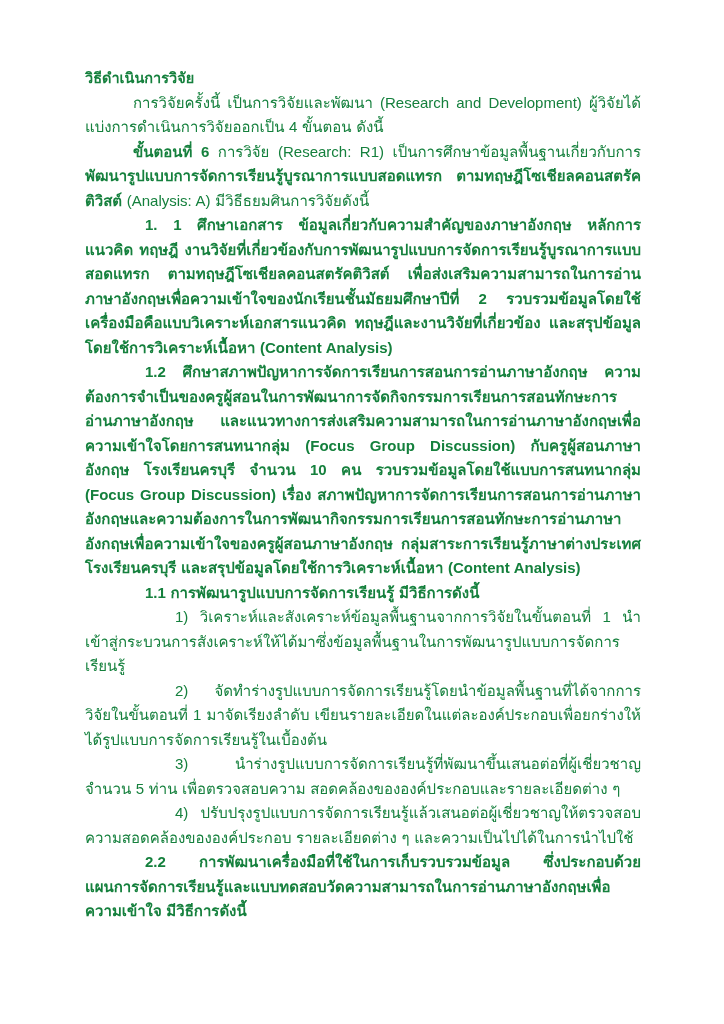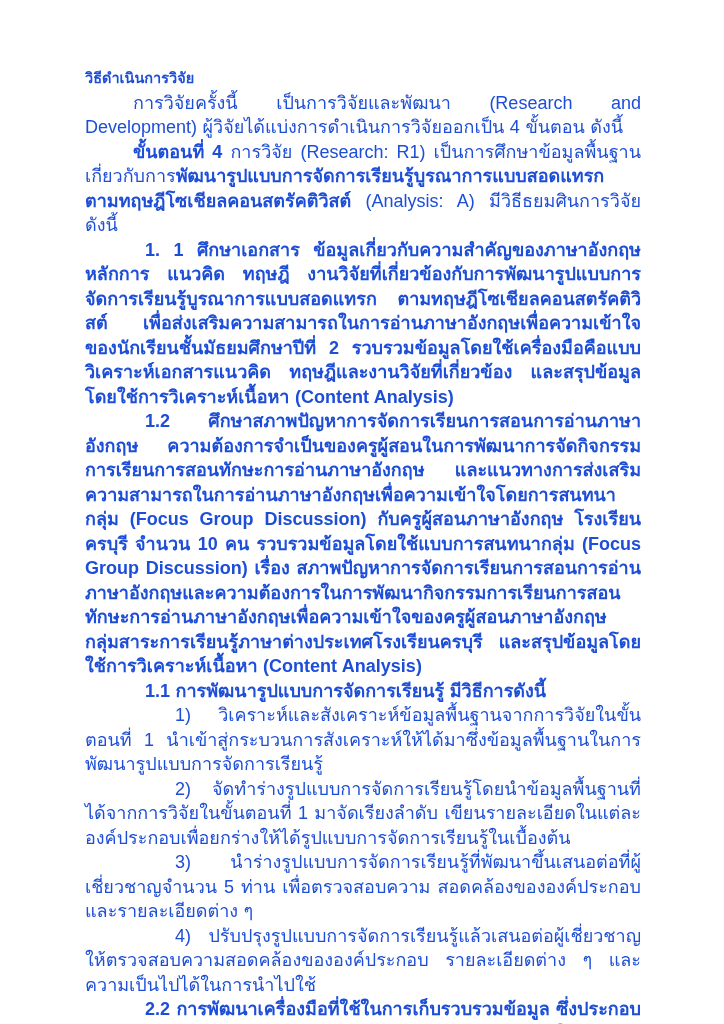--- a/index.html
+++ b/index.html
@@ -4,56 +4,56 @@
 <style>
   html, body { margin: 0; padding: 0; background: #e8e8e8; }
   .page {
     position: relative;
     width: 724px;
     height: 1024px;
     margin: 0 auto;
     background: #ffffff;
     overflow: hidden;
     font-family: "Liberation Sans", "DejaVu Sans", sans-serif;
-    color: #1d4ed8;
+    color: #15803d;
   }
   .content {
     position: absolute;
     left: 85px;
     top: 66px;
     width: 556px;
   }
   .heading {
     font-size: 14.5px;
     line-height: 24.5px;
     font-weight: bold;
     margin: 0;
   }
   .para {
-    font-size: 18px;
+    font-size: 15px;
     line-height: 24.5px;
     margin: 0;
     text-align: justify;
     word-spacing: 0.5px;
   }
   .para .bold { font-weight: bold; }
   
   .indent-l1 { text-indent: 48px; }
   .indent-l2 { text-indent: 60px; font-weight: bold; }
   .indent-l3 { text-indent: 90px; }
 </style>
 </head>
 <body>
 
 <div class="page">
   <div class="content">
     <p class="heading">วิธีดำเนินการวิจัย</p>
     <div>
         <p class="para indent-l1"><span>การวิจัยครั้งนี้ เป็นการวิจัยและพัฒนา (Research and Development) ผู้วิจัยได้แบ่งการดำเนินการวิจัยออกเป็น 4 ขั้นตอน ดังนี้</span></p>
-        <p class="para indent-l1"><span class="bold">ขั้นตอนที่ 4</span><span> การวิจัย (Research:  R1) เป็นการศึกษาข้อมูลพื้นฐานเกี่ยวกับการ</span><span class="bold">พัฒนารูปแบบการจัดการเรียนรู้บูรณาการแบบสอดแทรก ตามทฤษฎีโซเชียลคอนสตรัคติวิสต์</span><span> (Analysis:  A) มีวิธีธยมศินการวิจัยดังนี้</span></p>
+        <p class="para indent-l1"><span class="bold">ขั้นตอนที่ 6</span><span> การวิจัย (Research:  R1) เป็นการศึกษาข้อมูลพื้นฐานเกี่ยวกับการ</span><span class="bold">พัฒนารูปแบบการจัดการเรียนรู้บูรณาการแบบสอดแทรก ตามทฤษฎีโซเชียลคอนสตรัคติวิสต์</span><span> (Analysis:  A) มีวิธีธยมศินการวิจัยดังนี้</span></p>
         <p class="para indent-l2"><span>1. 1 ศึกษาเอกสาร ข้อมูลเกี่ยวกับความสำคัญของภาษาอังกฤษ หลักการ แนวคิด ทฤษฎี งานวิจัยที่เกี่ยวข้องกับการพัฒนารูปแบบการจัดการเรียนรู้บูรณาการแบบสอดแทรก ตามทฤษฎีโซเชียลคอนสตรัคติวิสต์ เพื่อส่งเสริมความสามารถในการอ่านภาษาอังกฤษเพื่อความเข้าใจของนักเรียนชั้นมัธยมศึกษาปีที่ 2 รวบรวมข้อมูลโดยใช้เครื่องมือคือแบบวิเคราะห์เอกสารแนวคิด ทฤษฎีและงานวิจัยที่เกี่ยวข้อง และสรุปข้อมูลโดยใช้การวิเคราะห์เนื้อหา (Content Analysis)</span></p>
         <p class="para indent-l2"><span>1.2 ศึกษาสภาพปัญหาการจัดการเรียนการสอนการอ่านภาษาอังกฤษ ความต้องการจำเป็นของครูผู้สอนในการพัฒนาการจัดกิจกรรมการเรียนการสอนทักษะการอ่านภาษาอังกฤษ และแนวทางการส่งเสริมความสามารถในการอ่านภาษาอังกฤษเพื่อความเข้าใจโดยการสนทนากลุ่ม (Focus Group Discussion) กับครูผู้สอนภาษาอังกฤษ โรงเรียนครบุรี จำนวน 10 คน รวบรวมข้อมูลโดยใช้แบบการสนทนากลุ่ม (Focus Group Discussion) เรื่อง สภาพปัญหาการจัดการเรียนการสอนการอ่านภาษาอังกฤษและความต้องการในการพัฒนากิจกรรมการเรียนการสอนทักษะการอ่านภาษาอังกฤษเพื่อความเข้าใจของครูผู้สอนภาษาอังกฤษ กลุ่มสาระการเรียนรู้ภาษาต่างประเทศโรงเรียนครบุรี และสรุปข้อมูลโดยใช้การวิเคราะห์เนื้อหา (Content Analysis)</span></p>
         <p class="para indent-l2"><span>1.1 การพัฒนารูปแบบการจัดการเรียนรู้ มีวิธีการดังนี้</span></p>
         <p class="para indent-l3"><span>1) วิเคราะห์และสังเคราะห์ข้อมูลพื้นฐานจากการวิจัยในขั้นตอนที่ 1 นำเข้าสู่กระบวนการสังเคราะห์ให้ได้มาซึ่งข้อมูลพื้นฐานในการพัฒนารูปแบบการจัดการเรียนรู้</span></p>
         <p class="para indent-l3"><span>2) จัดทำร่างรูปแบบการจัดการเรียนรู้โดยนำข้อมูลพื้นฐานที่ได้จากการวิจัยในขั้นตอนที่ 1 มาจัดเรียงลำดับ เขียนรายละเอียดในแต่ละองค์ประกอบเพื่อยกร่างให้ได้รูปแบบการจัดการเรียนรู้ในเบื้องต้น</span></p>
         <p class="para indent-l3"><span>3) นำร่างรูปแบบการจัดการเรียนรู้ที่พัฒนาขึ้นเสนอต่อที่ผู้เชี่ยวชาญจำนวน 5 ท่าน เพื่อตรวจสอบความ สอดคล้องขององค์ประกอบและรายละเอียดต่าง ๆ</span></p>
         <p class="para indent-l3"><span>4) ปรับปรุงรูปแบบการจัดการเรียนรู้แล้วเสนอต่อผู้เชี่ยวชาญให้ตรวจสอบความสอดคล้องขององค์ประกอบ รายละเอียดต่าง ๆ และความเป็นไปได้ในการนำไปใช้</span></p>
         <p class="para indent-l2"><span>2.2 การพัฒนาเครื่องมือที่ใช้ในการเก็บรวบรวมข้อมูล ซึ่งประกอบด้วย แผนการจัดการเรียนรู้และแบบทดสอบวัดความสามารถในการอ่านภาษาอังกฤษเพื่อความเข้าใจ มีวิธีการดังนี้</span></p>
       </div>
   </div>

